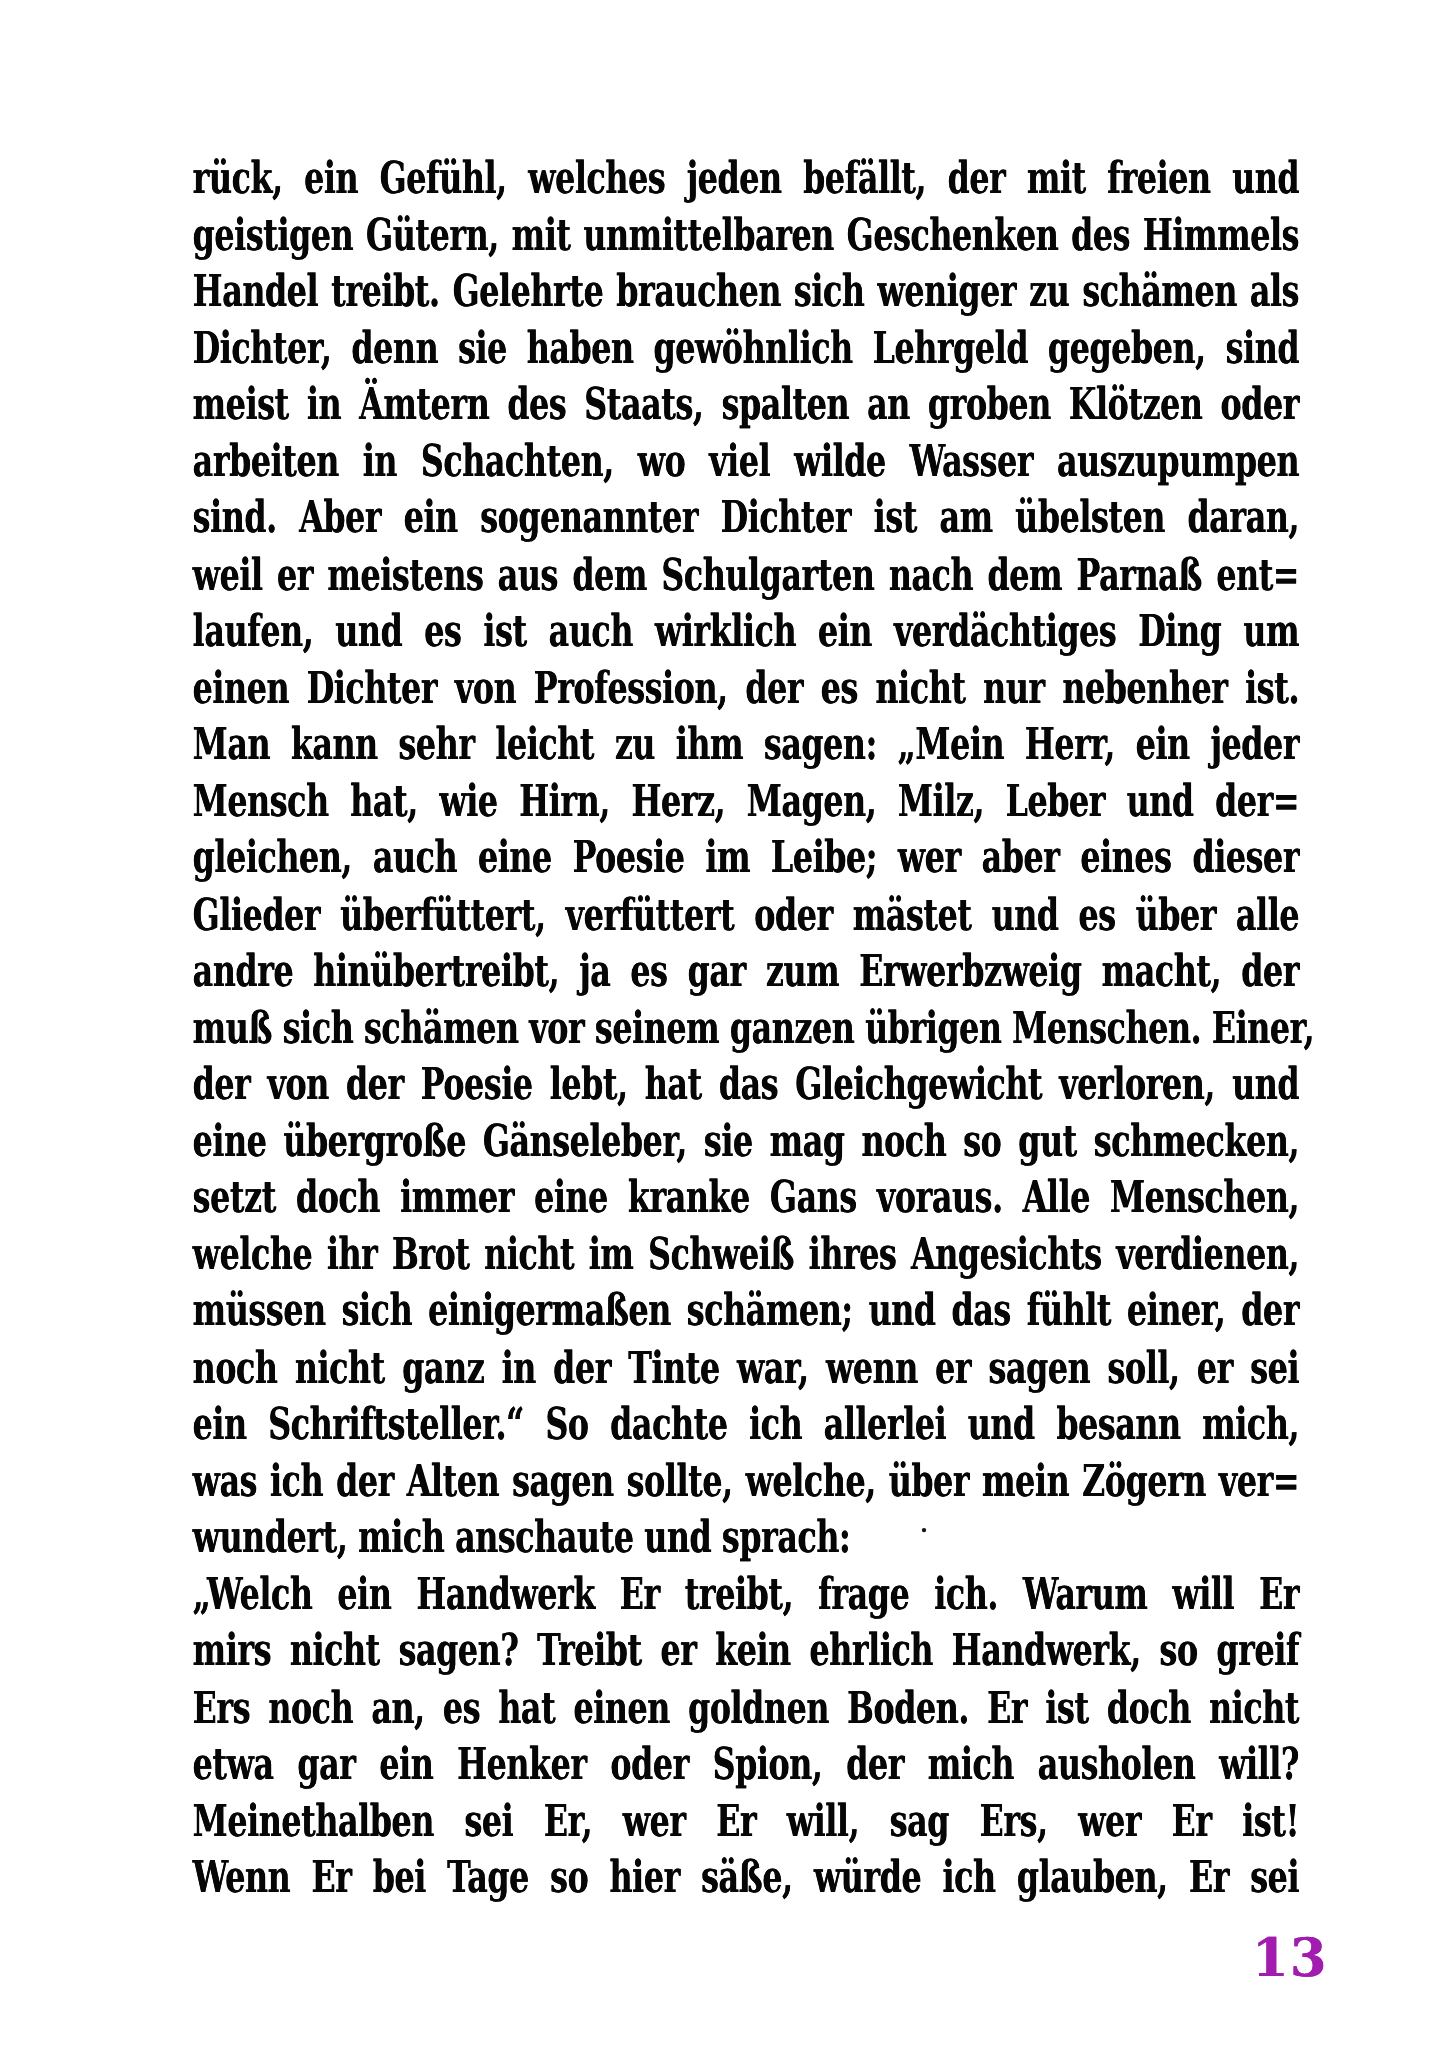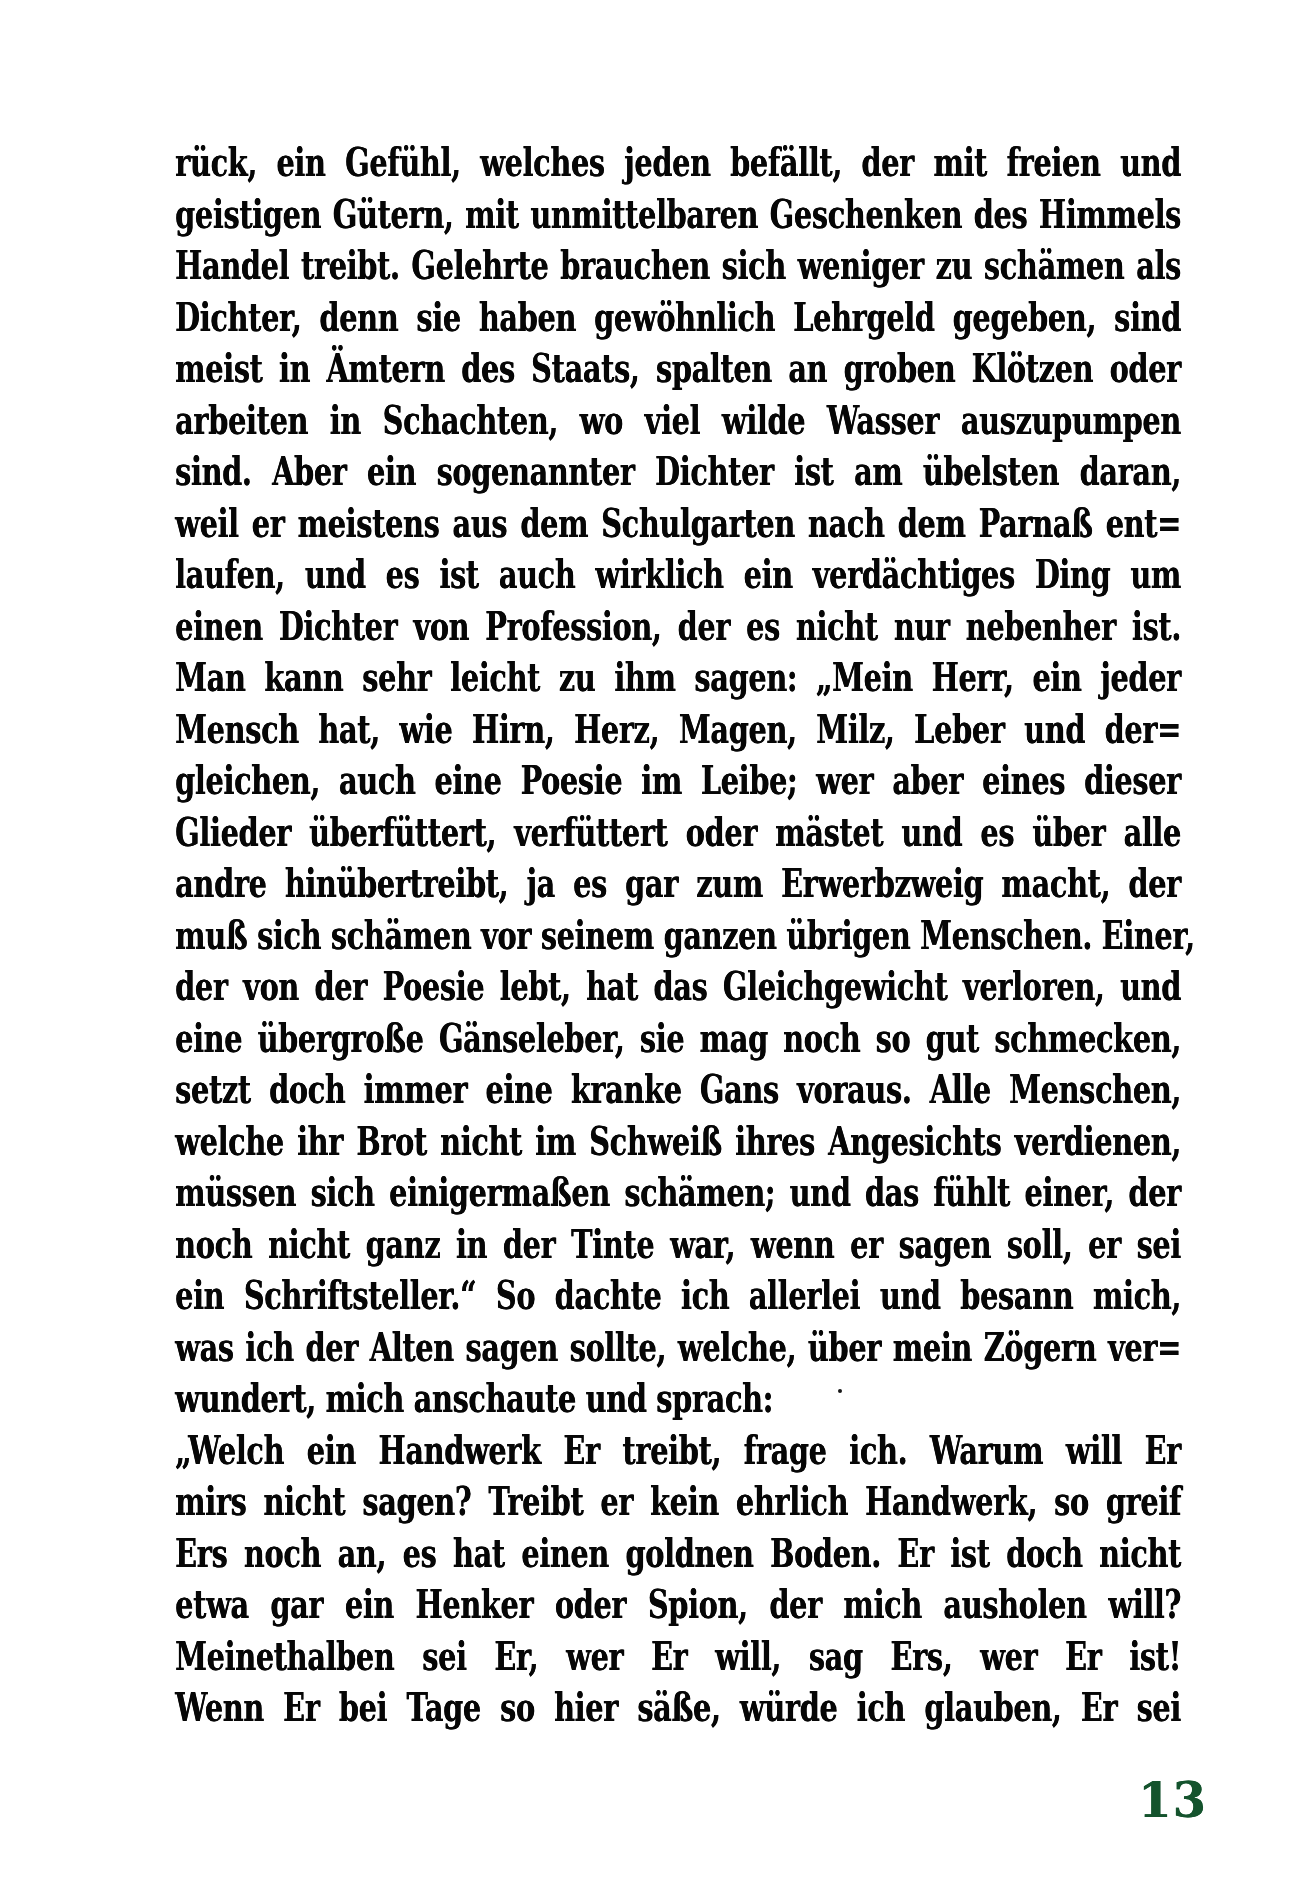--- a/index.html
+++ b/index.html
@@ -43,23 +43,22 @@
   .line.para-end {
     text-align-last: left;
   }
   .page-number {
     position: absolute;
     left: 1138px;
     top: 1752px;
     font-size: 48px;
     font-weight: 700;
     letter-spacing: 1px;
-    color: #14532d;
+    color: #a21caf;
     text-shadow: 0.4px 0 0 currentColor;
-    margin-top: 20px;
   }
   .speck {
     position: absolute;
     background: #161616;
     border-radius: 50%;
   }
   .speck-1 { left: 838px; top: 1389px; width: 4px; height: 4px; }
 </style>
 </head>
 <body>

